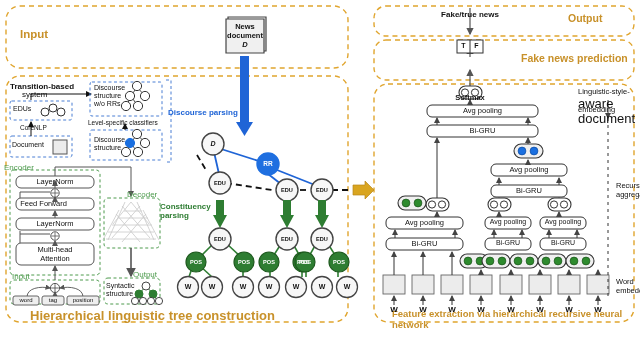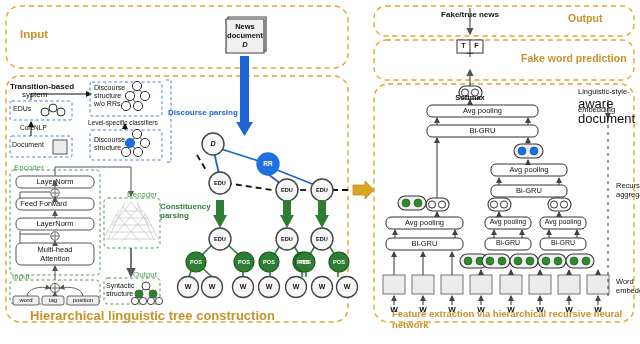--- a/index.html
+++ b/index.html
@@ -447,21 +447,21 @@
 
   <g>
     <line x1="608" y1="100" x2="608" y2="118" stroke="#333" stroke-width="1" marker-end="url(#ahd)"></line>
     <line x1="608" y1="118" x2="608" y2="300" stroke="#333" stroke-width="1" stroke-dasharray="3,4"></line>
   </g>
 </svg>
 
 <div class="lbl" style="left:20px;top:28px;font-size:11.5px;">Input</div>
 <div class="lbl" style="left:30px;top:308px;font-size:13px;">Hierarchical linguistic tree construction</div>
 <div class="lbl" style="left:568px;top:12px;font-size:10.5px;">Output</div>
-<div class="lbl" style="left:521px;top:52px;font-size:10.5px;">Fake word prediction</div>
+<div class="lbl" style="left:521px;top:52px;font-size:10.5px;">Fake news prediction</div>
 <div class="lbl" style="left:392px;top:308px;font-size:9.5px;">Feature extraction via hierarchical recursive neural network</div>
 
 <div class="blk" style="left:226px;top:22px;width:38px;text-align:center;font-size:7.5px;font-weight:bold;">News</div>
 <div class="blk" style="left:222px;top:31px;width:46px;text-align:center;font-size:7.5px;font-weight:bold;">document</div>
 <div class="blk" style="left:226px;top:40px;width:38px;text-align:center;font-size:7.5px;font-weight:bold;font-style:italic;">D</div>
 
 <div style="position:absolute;left:168px;top:108px;font-size:8px;color:#1f64d6;font-weight:bold;">Discourse parsing</div>
 
 <div class="blk" style="left:10px;top:82px;font-size:8px;font-weight:bold;">Transition-based</div>
 <div class="blk" style="left:22px;top:90px;font-size:8px;">system</div>
@@ -469,21 +469,21 @@
 <div class="blk" style="left:20px;top:124px;font-size:6.5px;">CoreNLP</div>
 <div class="blk" style="left:12px;top:141px;font-size:7px;">Document</div>
 
 <div class="blk" style="left:94px;top:84px;font-size:7px;">Discourse</div>
 <div class="blk" style="left:94px;top:92px;font-size:7px;">structure</div>
 <div class="blk" style="left:94px;top:100px;font-size:7px;">w/o RRs</div>
 <div class="blk" style="left:88px;top:119px;font-size:6.5px;">Level-specific classifiers</div>
 <div class="blk" style="left:94px;top:136px;font-size:7px;">Discourse</div>
 <div class="blk" style="left:94px;top:144px;font-size:7px;">structure</div>
 
-<div style="position:absolute;left:14px;top:163px;font-size:8px;color:#4c9a4c;">Encoder</div>
+<div style="position:absolute;left:4px;top:163px;font-size:8px;color:#4c9a4c;">Encoder</div>
 <div style="position:absolute;left:127px;top:190px;font-size:8px;color:#4c9a4c;">Decoder</div>
 <div style="position:absolute;left:12px;top:272px;font-size:8px;color:#4c9a4c;">Input</div>
 <div style="position:absolute;left:133px;top:270px;font-size:8px;color:#4c9a4c;">Output</div>
 
 <div class="blk" style="left:16px;top:177px;width:78px;text-align:center;font-size:7.5px;">LayerNorm</div>
 <div class="blk" style="left:16px;top:199px;width:55px;text-align:center;font-size:7.5px;">Feed Forward</div>
 <div class="blk" style="left:16px;top:219px;width:78px;text-align:center;font-size:7.5px;">LayerNorm</div>
 <div class="blk" style="left:16px;top:245px;width:78px;text-align:center;font-size:7.5px;">Multi-head</div>
 <div class="blk" style="left:16px;top:254px;width:78px;text-align:center;font-size:7.5px;">Attention</div>
 

